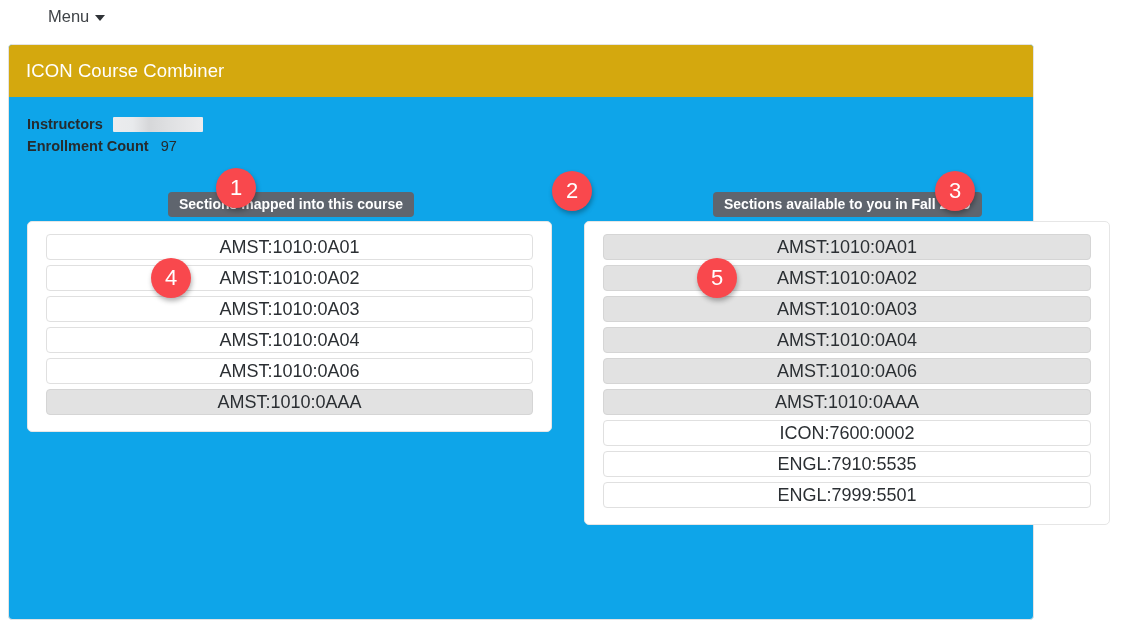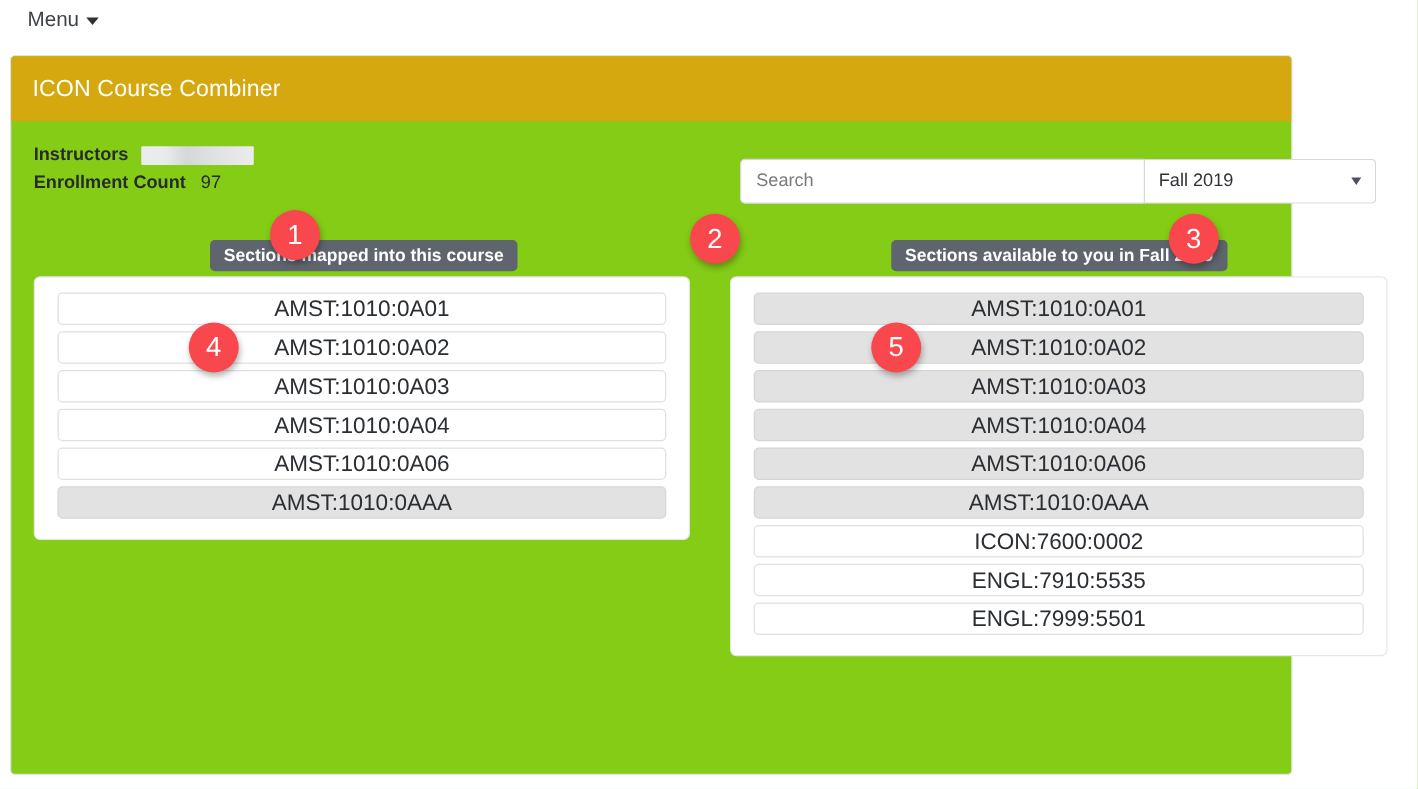--- a/index.html
+++ b/index.html
@@ -12,20 +12,21 @@
     font-family: "Liberation Sans", sans-serif;
     -webkit-font-smoothing: antialiased;
   }
 
   
   .topbar {
     height: 30px;
     padding: 2px 0 0 22px;
     display: flex;
     align-items: center;
+    margin-left: 26px;
   }
   .menu-link {
     font-size: 16.5px;
     color: #3f4347;
     display: inline-flex;
     align-items: baseline;
     gap: 6px;
     cursor: pointer;
     text-decoration: none;
   }
@@ -41,21 +42,21 @@
 
   
   .card {
     position: absolute;
     left: 8px;
     top: 44px;
     width: 1026px;
     height: 576px;
     border: 1px solid #e3e3e3;
     border-radius: 4px;
-    background: #84cc16;
+    background: #0ea5e9;
     overflow: visible;
   }
   .card-header {
     height: 52px;
     background: #d4a80e;
     border-top-left-radius: 3px;
     border-top-right-radius: 3px;
     display: flex;
     align-items: center;
     padding-left: 17px;
@@ -232,29 +233,20 @@
     <div class="info-line">
       <span class="info-label">Instructors</span>
       <span class="redacted"></span>
     </div>
     <div class="info-line">
       <span class="info-label">Enrollment Count</span>
       <span class="info-value">97</span>
     </div>
   </div>
 
-  <div class="controls">
-    <input class="search-input" type="text" placeholder="Search" style="">
-    <div class="term-select-wrap">
-      <select class="term-select">
-        <option>Fall 2019</option>
-      </select>
-      <span class="select-caret"></span>
-    </div>
-  </div>
 
   <div class="pill" id="pill-left">Sections mapped into this course</div>
   <div class="pill" id="pill-right">Sections available to you in Fall 2019</div>
 
   <div class="panel" id="panel-left">
       <div class="section-item">AMST:1010:0A01</div>
       <div class="section-item">AMST:1010:0A02</div>
       <div class="section-item">AMST:1010:0A03</div>
       <div class="section-item">AMST:1010:0A04</div>
       <div class="section-item">AMST:1010:0A06</div>

